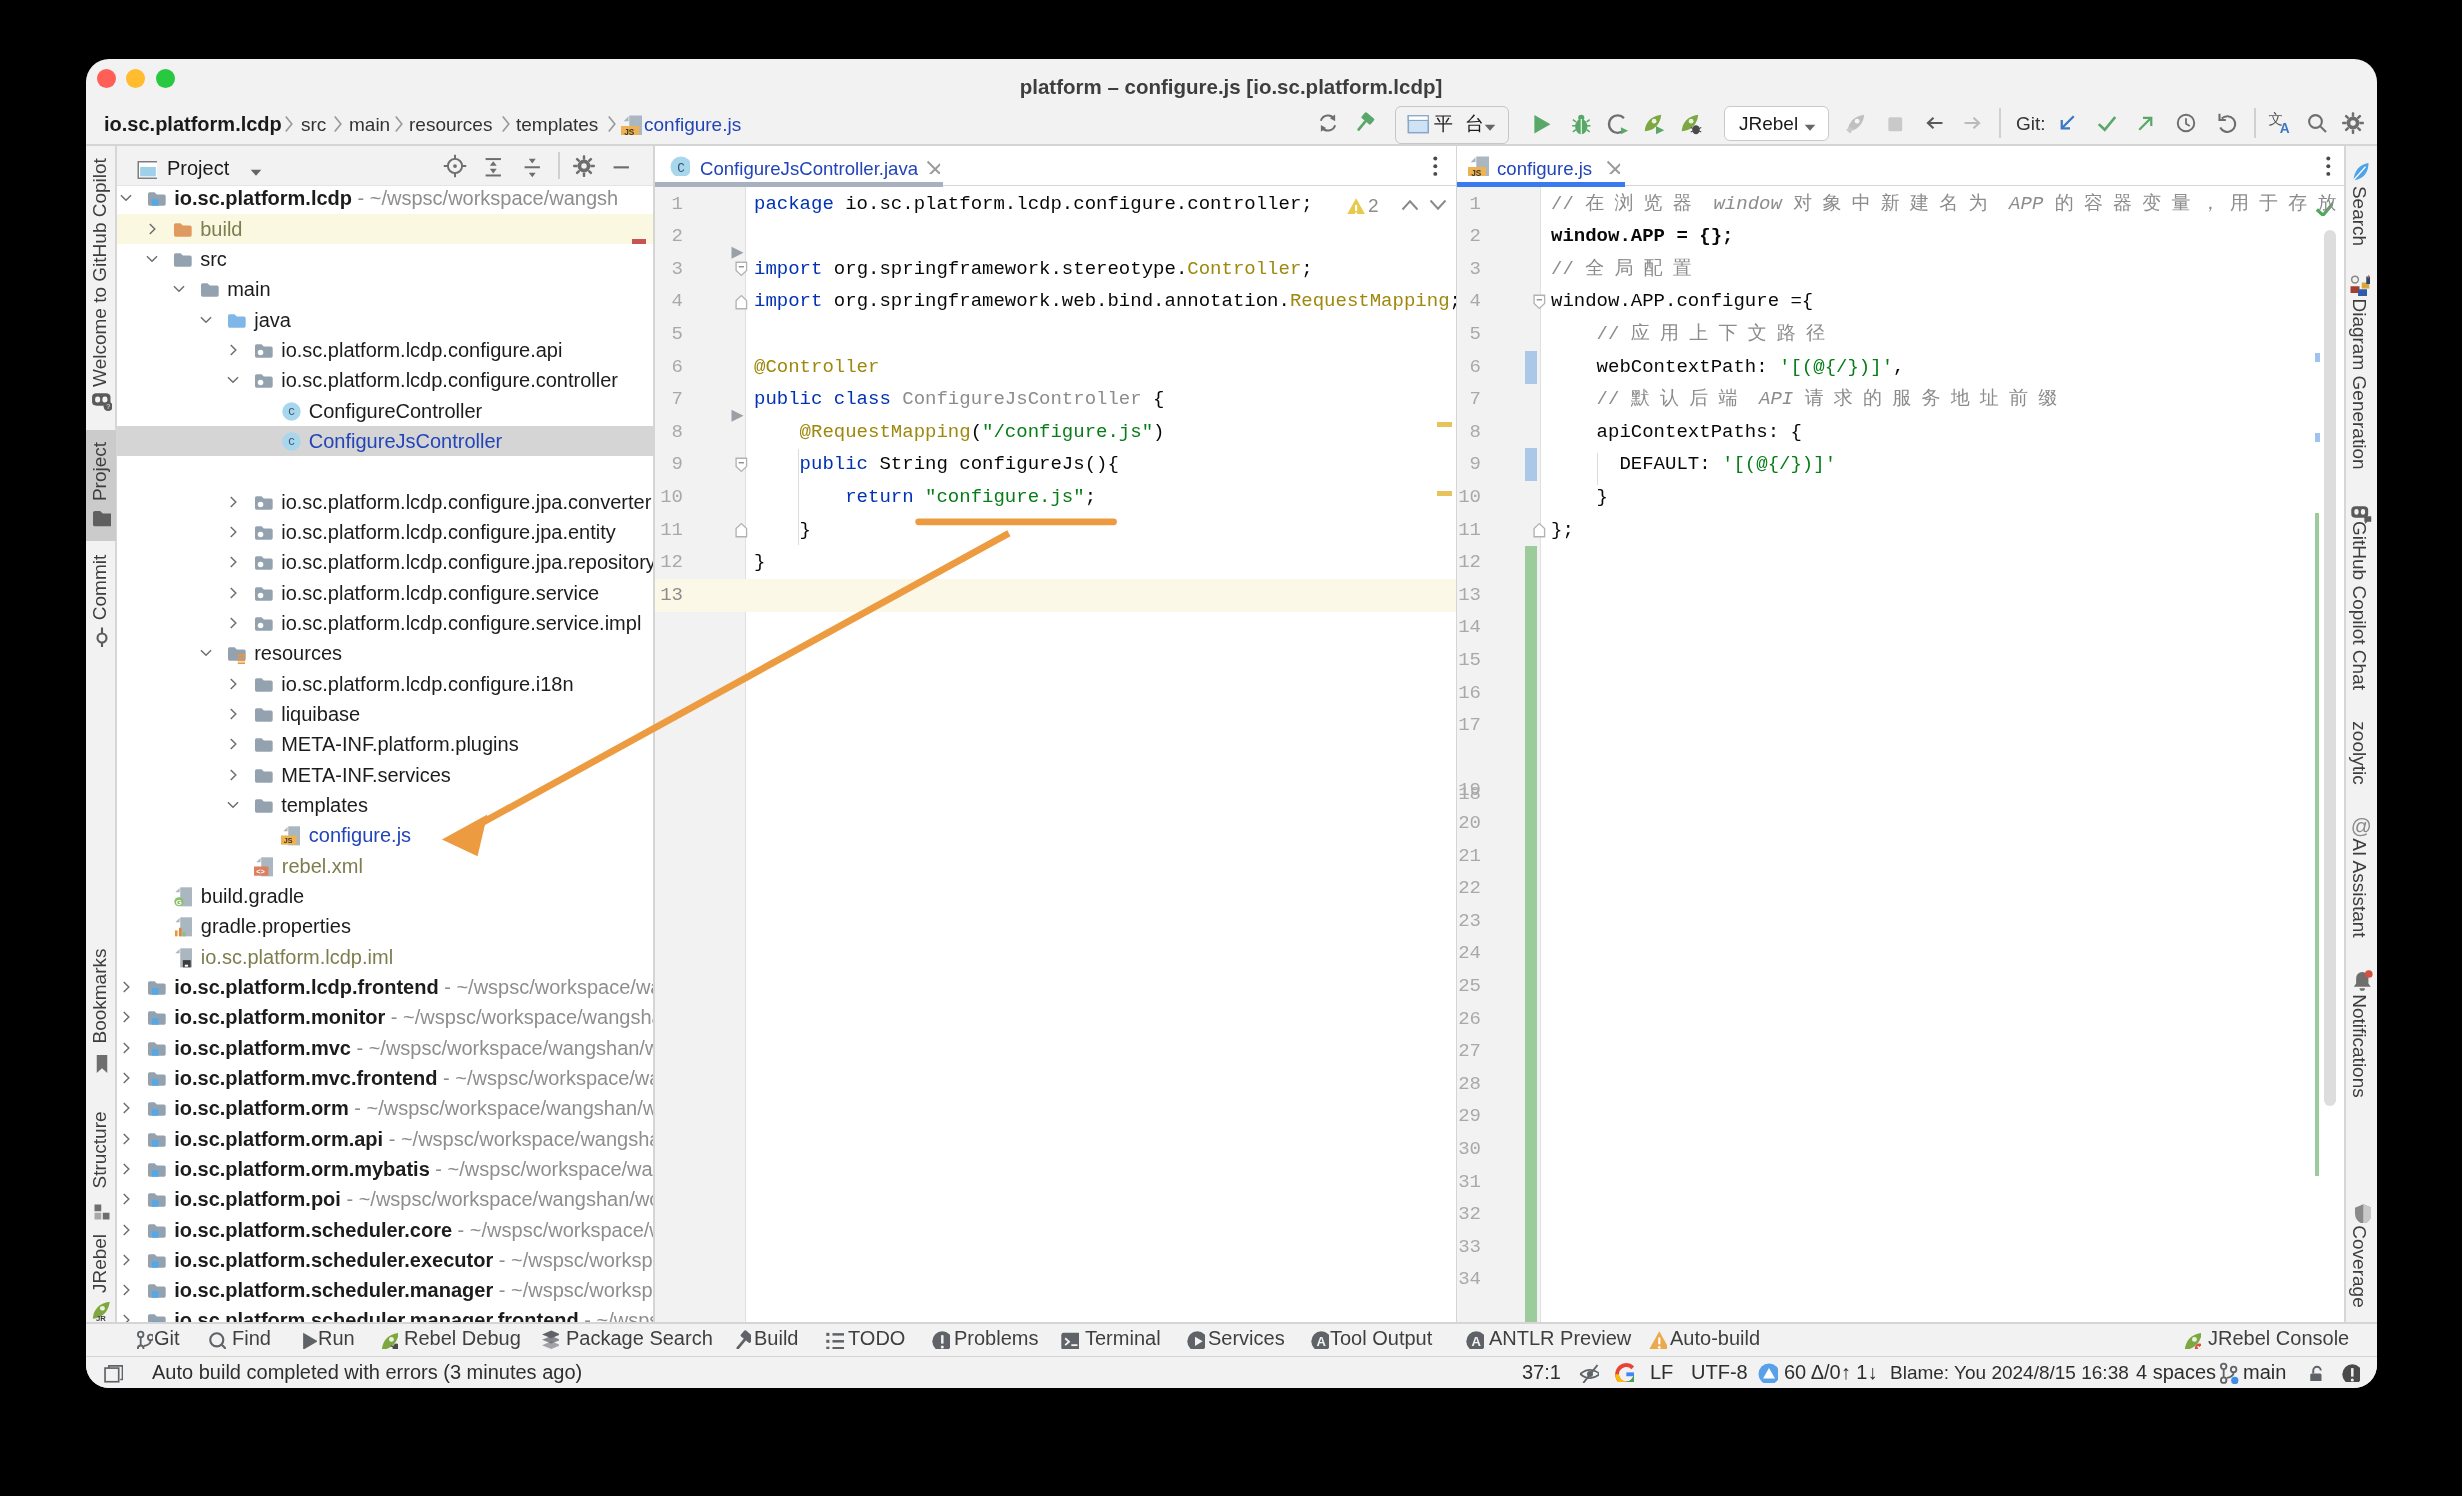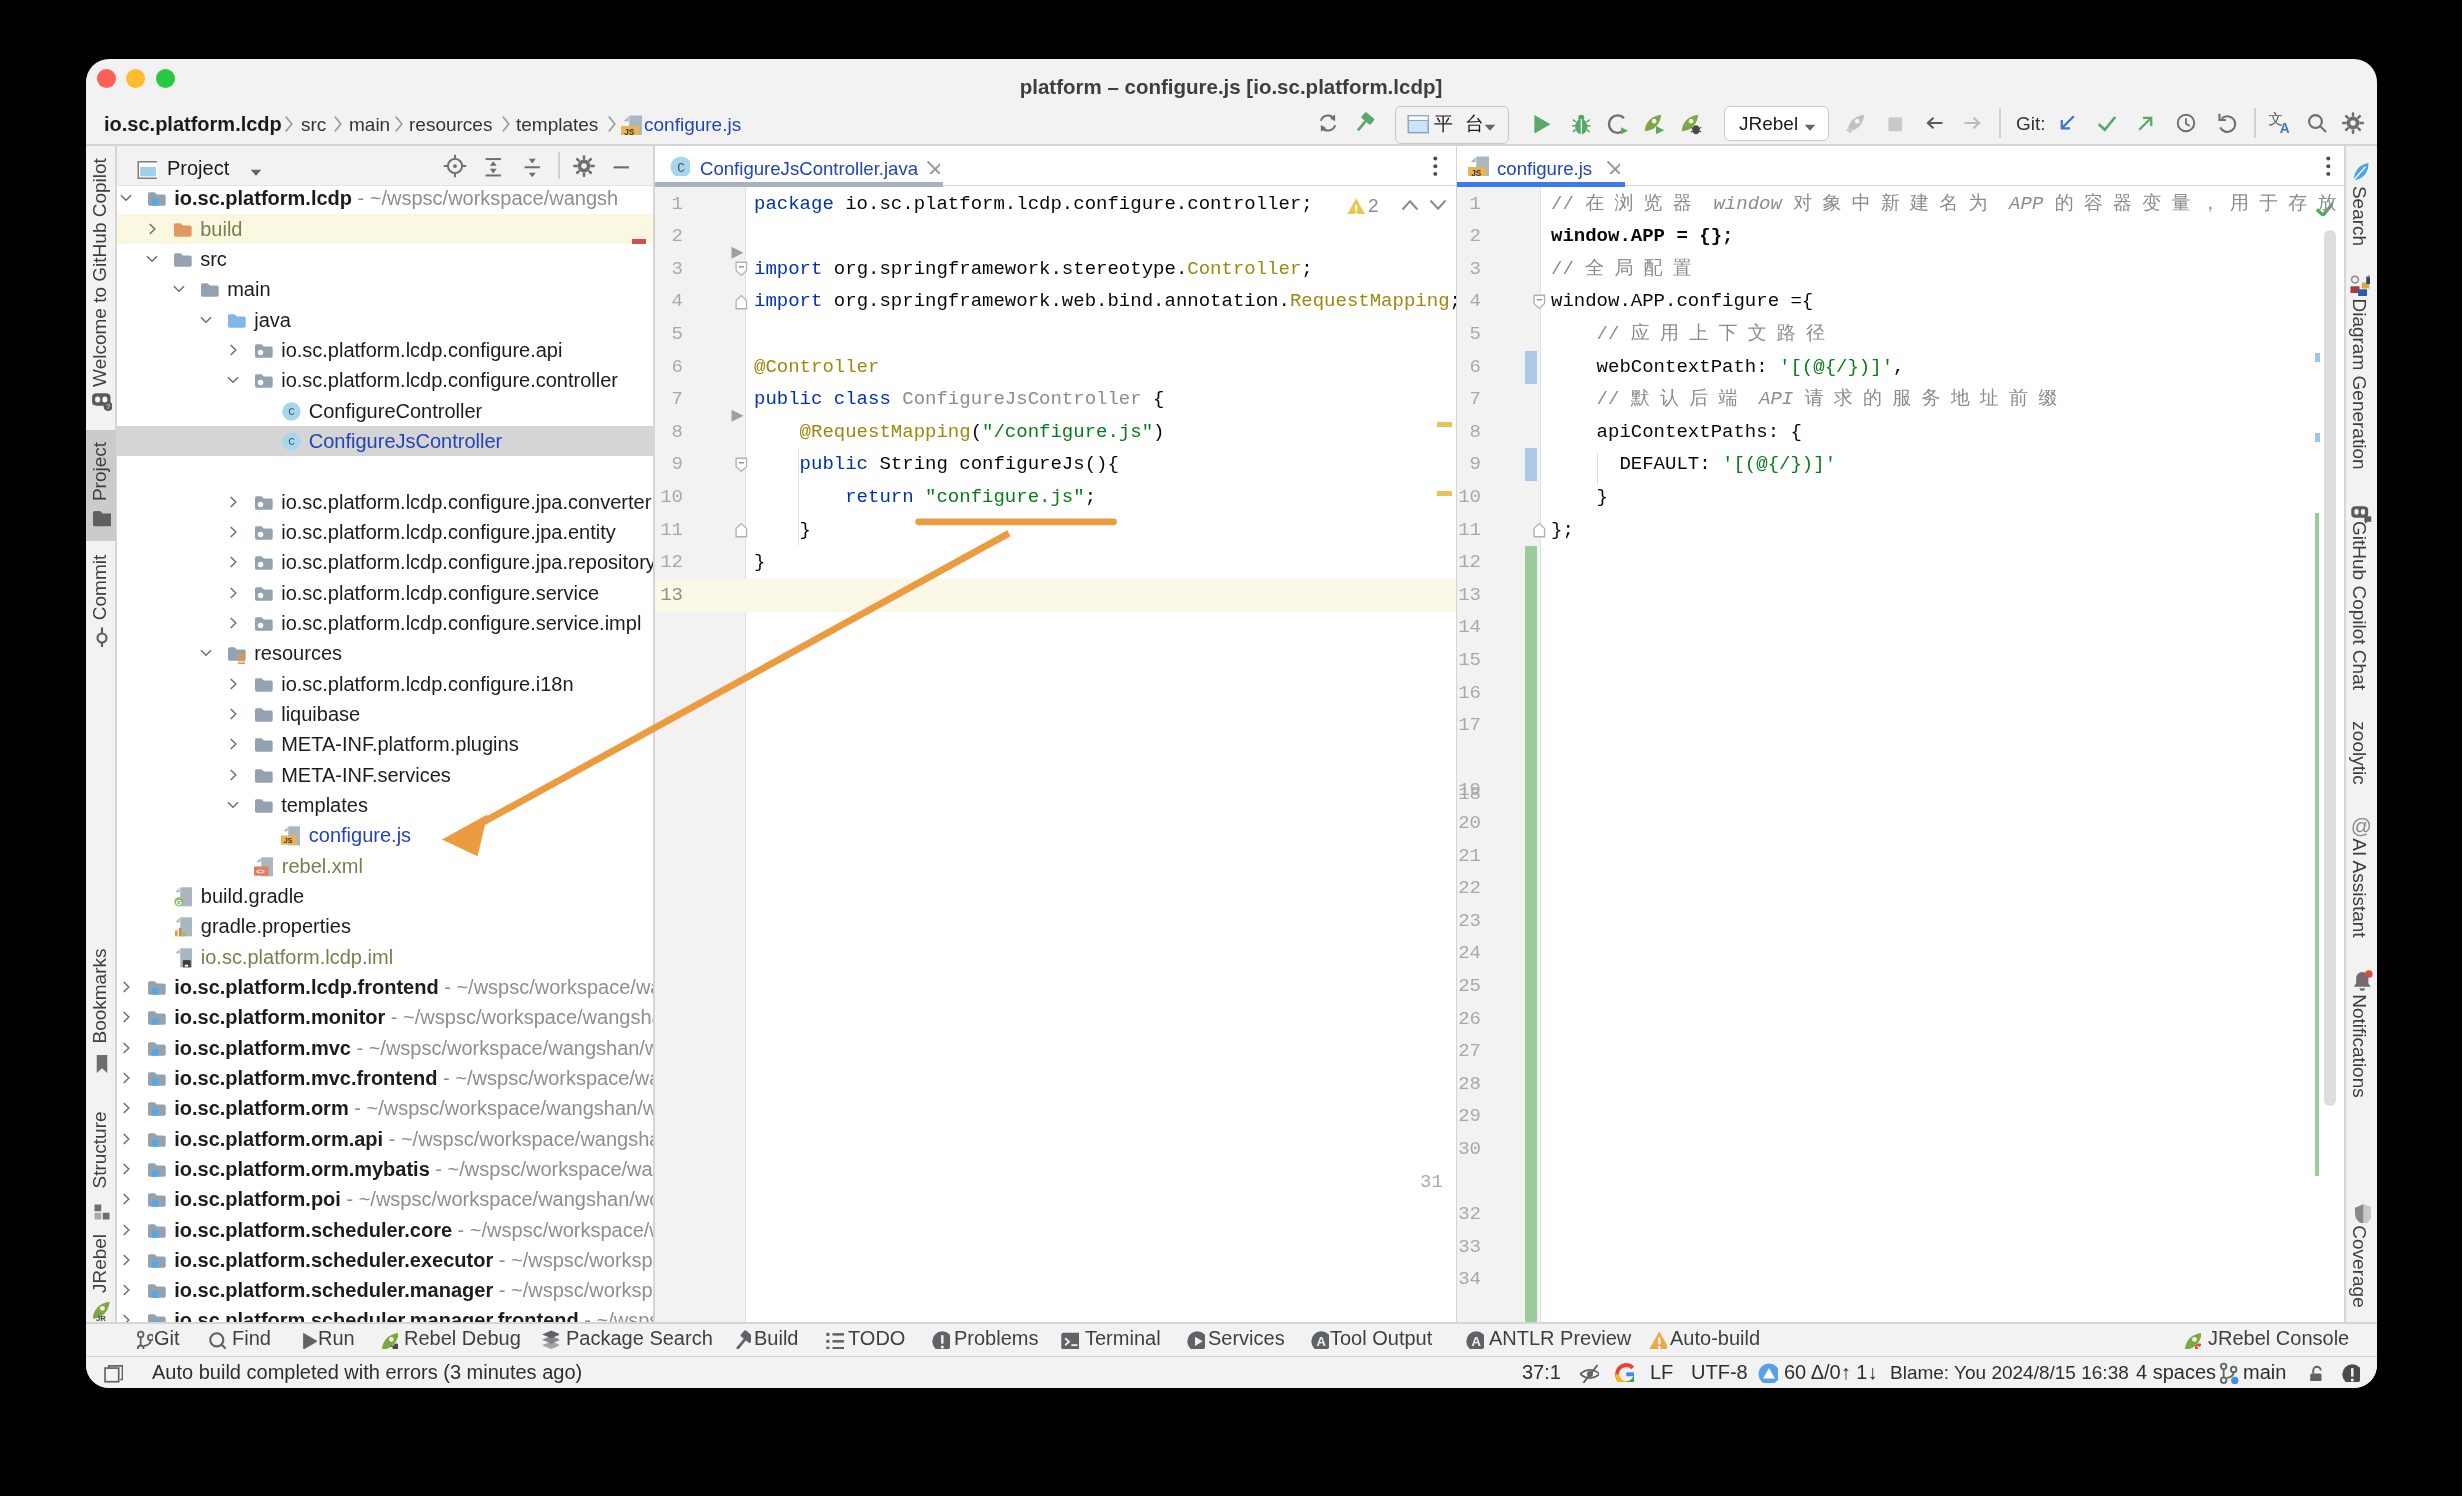--- a/index.html
+++ b/index.html
@@ -735,21 +735,21 @@
 <div style="position:absolute;left:1420px;top:840px;width:61px;height:33px;text-align:right;line-height:33px;"><span class="mono" style="font-size:19px;color:#a9a9a9">21</span></div>
 <div style="position:absolute;left:1420px;top:872px;width:61px;height:33px;text-align:right;line-height:33px;"><span class="mono" style="font-size:19px;color:#a9a9a9">22</span></div>
 <div style="position:absolute;left:1420px;top:905px;width:61px;height:33px;text-align:right;line-height:33px;"><span class="mono" style="font-size:19px;color:#a9a9a9">23</span></div>
 <div style="position:absolute;left:1420px;top:937px;width:61px;height:33px;text-align:right;line-height:33px;"><span class="mono" style="font-size:19px;color:#a9a9a9">24</span></div>
 <div style="position:absolute;left:1420px;top:970px;width:61px;height:33px;text-align:right;line-height:33px;"><span class="mono" style="font-size:19px;color:#a9a9a9">25</span></div>
 <div style="position:absolute;left:1420px;top:1003px;width:61px;height:33px;text-align:right;line-height:33px;"><span class="mono" style="font-size:19px;color:#a9a9a9">26</span></div>
 <div style="position:absolute;left:1420px;top:1035px;width:61px;height:33px;text-align:right;line-height:33px;"><span class="mono" style="font-size:19px;color:#a9a9a9">27</span></div>
 <div style="position:absolute;left:1420px;top:1068px;width:61px;height:33px;text-align:right;line-height:33px;"><span class="mono" style="font-size:19px;color:#a9a9a9">28</span></div>
 <div style="position:absolute;left:1420px;top:1100px;width:61px;height:33px;text-align:right;line-height:33px;"><span class="mono" style="font-size:19px;color:#a9a9a9">29</span></div>
 <div style="position:absolute;left:1420px;top:1133px;width:61px;height:33px;text-align:right;line-height:33px;"><span class="mono" style="font-size:19px;color:#a9a9a9">30</span></div>
-<div style="position:absolute;left:1420px;top:1166px;width:61px;height:33px;text-align:left;line-height:33px;"><span class="mono" style="font-size:19px;color:#a9a9a9">31</span></div>
+<div style="position:absolute;left:1420px;top:1166px;width:61px;height:33px;text-align:right;line-height:33px;"><span class="mono" style="font-size:19px;color:#a9a9a9">31</span></div>
 <div style="position:absolute;left:1420px;top:1198px;width:61px;height:33px;text-align:right;line-height:33px;"><span class="mono" style="font-size:19px;color:#a9a9a9">32</span></div>
 <div style="position:absolute;left:1420px;top:1231px;width:61px;height:33px;text-align:right;line-height:33px;"><span class="mono" style="font-size:19px;color:#a9a9a9">33</span></div>
 <div style="position:absolute;left:1420px;top:1263px;width:61px;height:33px;text-align:right;line-height:33px;"><span class="mono" style="font-size:19px;color:#a9a9a9">34</span></div>
 <div style="position:absolute;left:1525px;top:351px;width:12px;height:33px;background:#acc8e9;"></div>
 <div style="position:absolute;left:1525px;top:448px;width:12px;height:33px;background:#acc8e9;"></div>
 <div style="position:absolute;left:1525px;top:546px;width:12px;height:776px;background:#9ccc9c;"></div>
 <div style="position:absolute;left:1531px;top:293px;width:16.7px;height:18px;"><svg width="16.7" height="18" viewBox="0 0 22 24" style="">
           <path d="M4 3 h14 v11 l-7 6.5 -7-6.5 z" fill="#fff" stroke="#b2b2b2" stroke-width="1.8"></path>
           <line x1="7.5" y1="9" x2="14.5" y2="9" stroke="#8a8a8a" stroke-width="1.8"></line>
         </svg></div>

